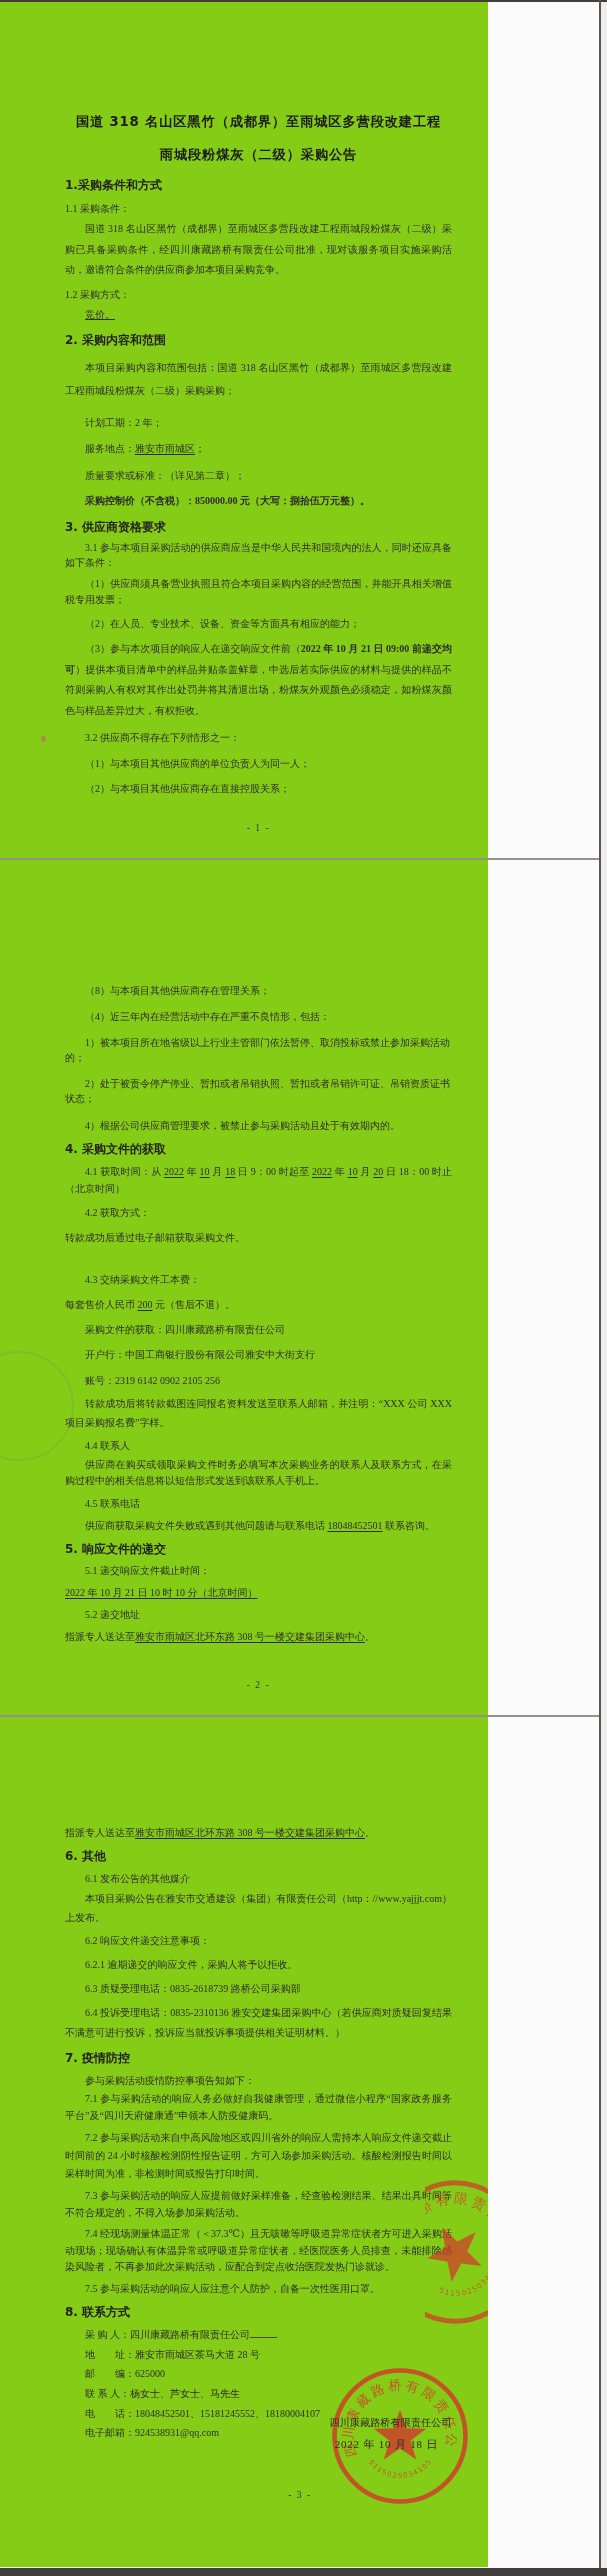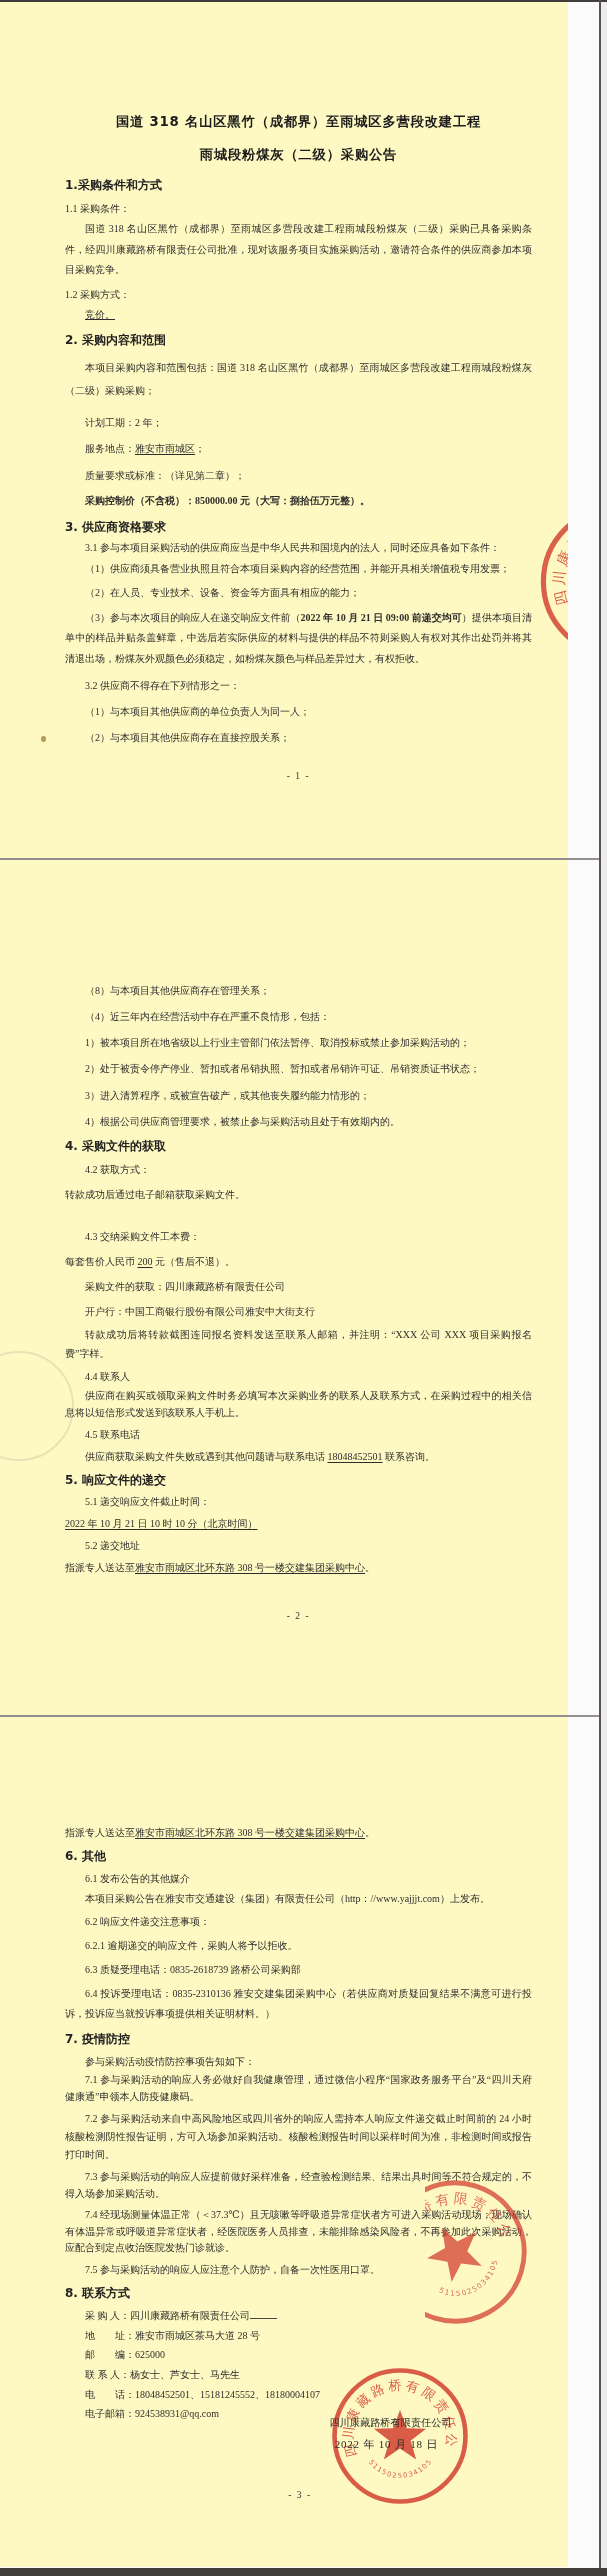--- a/index.html
+++ b/index.html
@@ -3,22 +3,22 @@
 <meta charset="utf-8">
 <style>
   html,body{margin:0;padding:0;background:#fdfcfd;}
   #scan{position:relative;width:607px;height:2576px;background:#fcfbfc;overflow:hidden;
         font-family:"Liberation Serif","DejaVu Serif",serif;}
   .edge-top{position:absolute;left:0;top:0;width:607px;height:1.5px;background:#413d3c;z-index:9;}
   .edge-right{position:absolute;left:599px;top:0;width:2.3px;height:2576px;background:#5a5452;z-index:9;}
   .edge-right-outer{position:absolute;left:601px;top:0;width:6px;height:2576px;background:#efeced;z-index:8;}
   .edge-bottom{position:absolute;left:0;top:2568px;width:607px;height:7.6px;background:#413e3d;z-index:9;}
   .page-sep{position:absolute;left:0;width:607px;height:1.5px;background:#949090;z-index:7;}
-  .page{position:absolute;left:0;width:568px;overflow:hidden;box-sizing:border-box;
-        padding-left:65px;padding-right:36px;background:#fef9c3;}
+  .page{position:absolute;left:0;width:488px;overflow:hidden;box-sizing:border-box;
+        padding-left:65px;padding-right:36px;background:#84cc16;}
   .t-title{font-family:"DejaVu Sans","Liberation Sans",sans-serif;font-weight:700;font-size:13.3px;
            color:#1d1c1c;text-align:center;letter-spacing:0.8px;line-height:16.7px;}
   .h{font-family:"DejaVu Sans","Liberation Sans",sans-serif;font-weight:700;color:#242322;
      font-size:12px;line-height:18px;}
   .line{font-size:10px;color:#2f2d2c;line-height:15px;}
   .para{line-height:20.5px;text-align:justify;}
   .ind{text-indent:2em;}
   .bold{font-weight:700;}
   .u{text-decoration:underline;text-underline-offset:2.3px;}
   .pagenum{text-align:center;font-size:9.5px;color:#333;letter-spacing:1.5px;}
@@ -68,30 +68,31 @@
       <text font-size="20" fill="#d23a2c" letter-spacing="5"><textPath href="#arc1">四川康藏路桥有限责任公司</textPath></text>
       <polygon points="110,70 100,98.2 70.1,99 93.8,117.3 85.3,146 110,129 134.7,146 126.2,117.3 149.9,99 120,98.2" fill="#d23a2c"></polygon>
     </svg>
   </div>
 
   <div class="page" style="top:859px;height:856px;padding-top:124px;">
     <div class="line ind">（8）与本项目其他供应商存在管理关系；</div>
     <div class="line ind" style="margin-top:10.6px;">（4）近三年内在经营活动中存在严重不良情形，包括：</div>
     <div class="line ind" style="margin-top:11.4px;">1）被本项目所在地省级以上行业主管部门依法暂停、取消投标或禁止参加采购活动的；</div>
     <div class="line ind" style="margin-top:11.4px;">2）处于被责令停产停业、暂扣或者吊销执照、暂扣或者吊销许可证、吊销资质证书状态；</div>
-    <div class="line ind" style="margin-top:11.4px;">3）进入清算程序，或被宣告破产，或其他丧失履约能力情形的；</div>
     <div class="line ind" style="margin-top:11.4px;">4）根据公司供应商管理要求，被禁止参与采购活动且处于有效期内的。</div>
 
     <div class="h" style="margin-top:7.6px;">4. 采购文件的获取</div>
+    <div class="line para ind" style="margin-top:4.6px;line-height:17.5px;"><span>4.1 获取时间：从 </span><span class="u">2022</span><span> 年 </span><span class="u">10</span><span> 月 </span><span class="u">18</span><span> 日 9：00 时起至 </span><span class="u">2022</span><span> 年 </span><span class="u">10</span><span> 月 </span><span class="u">20</span><span> 日 18：00 时止（北京时间）</span></div>
     <div class="line ind" style="margin-top:6.8px;">4.2 获取方式：</div>
     <div class="line" style="margin-top:10px;">转款成功后通过电子邮箱获取采购文件。</div>
     <div class="line ind" style="margin-top:27px;">4.3 交纳采购文件工本费：</div>
     <div class="line" style="margin-top:10px;"><span>每套售价人民币 </span><span class="u">200</span><span> 元（售后不退）。</span></div>
     <div class="line ind" style="margin-top:10px;">采购文件的获取：四川康藏路桥有限责任公司</div>
     <div class="line ind" style="margin-top:10.6px;">开户行：中国工商银行股份有限公司雅安中大街支行</div>
+    <div class="line ind" style="margin-top:10.6px;">账号：2319 6142 0902 2105 256</div>
     <div class="line para ind" style="margin-top:6px;line-height:19px;">转款成功后将转款截图连同报名资料发送至联系人邮箱，并注明：“XXX 公司 XXX 项目采购报名费”字样。</div>
     <div class="line ind" style="margin-top:6px;">4.4 联系人</div>
     <div class="line para ind" style="margin-top:3.8px;line-height:16.7px;">供应商在购买或领取采购文件时务必填写本次采购业务的联系人及联系方式，在采购过程中的相关信息将以短信形式发送到该联系人手机上。</div>
     <div class="line ind" style="margin-top:6px;">4.5 联系电话</div>
     <div class="line ind" style="margin-top:6.8px;"><span>供应商获取采购文件失败或遇到其他问题请与联系电话 </span><span class="u">18048452501</span><span> 联系咨询。</span></div>
 
     <div class="h" style="margin-top:6.8px;">5. 响应文件的递交</div>
     <div class="line ind" style="margin-top:5.3px;">5.1 递交响应文件截止时间：</div>
     <div class="line u" style="margin-top:6.8px;">2022 年 10 月 21 日 10 时 10 分（北京时间）</div>
     <div class="line ind" style="margin-top:6.8px;">5.2 递交地址</div>

